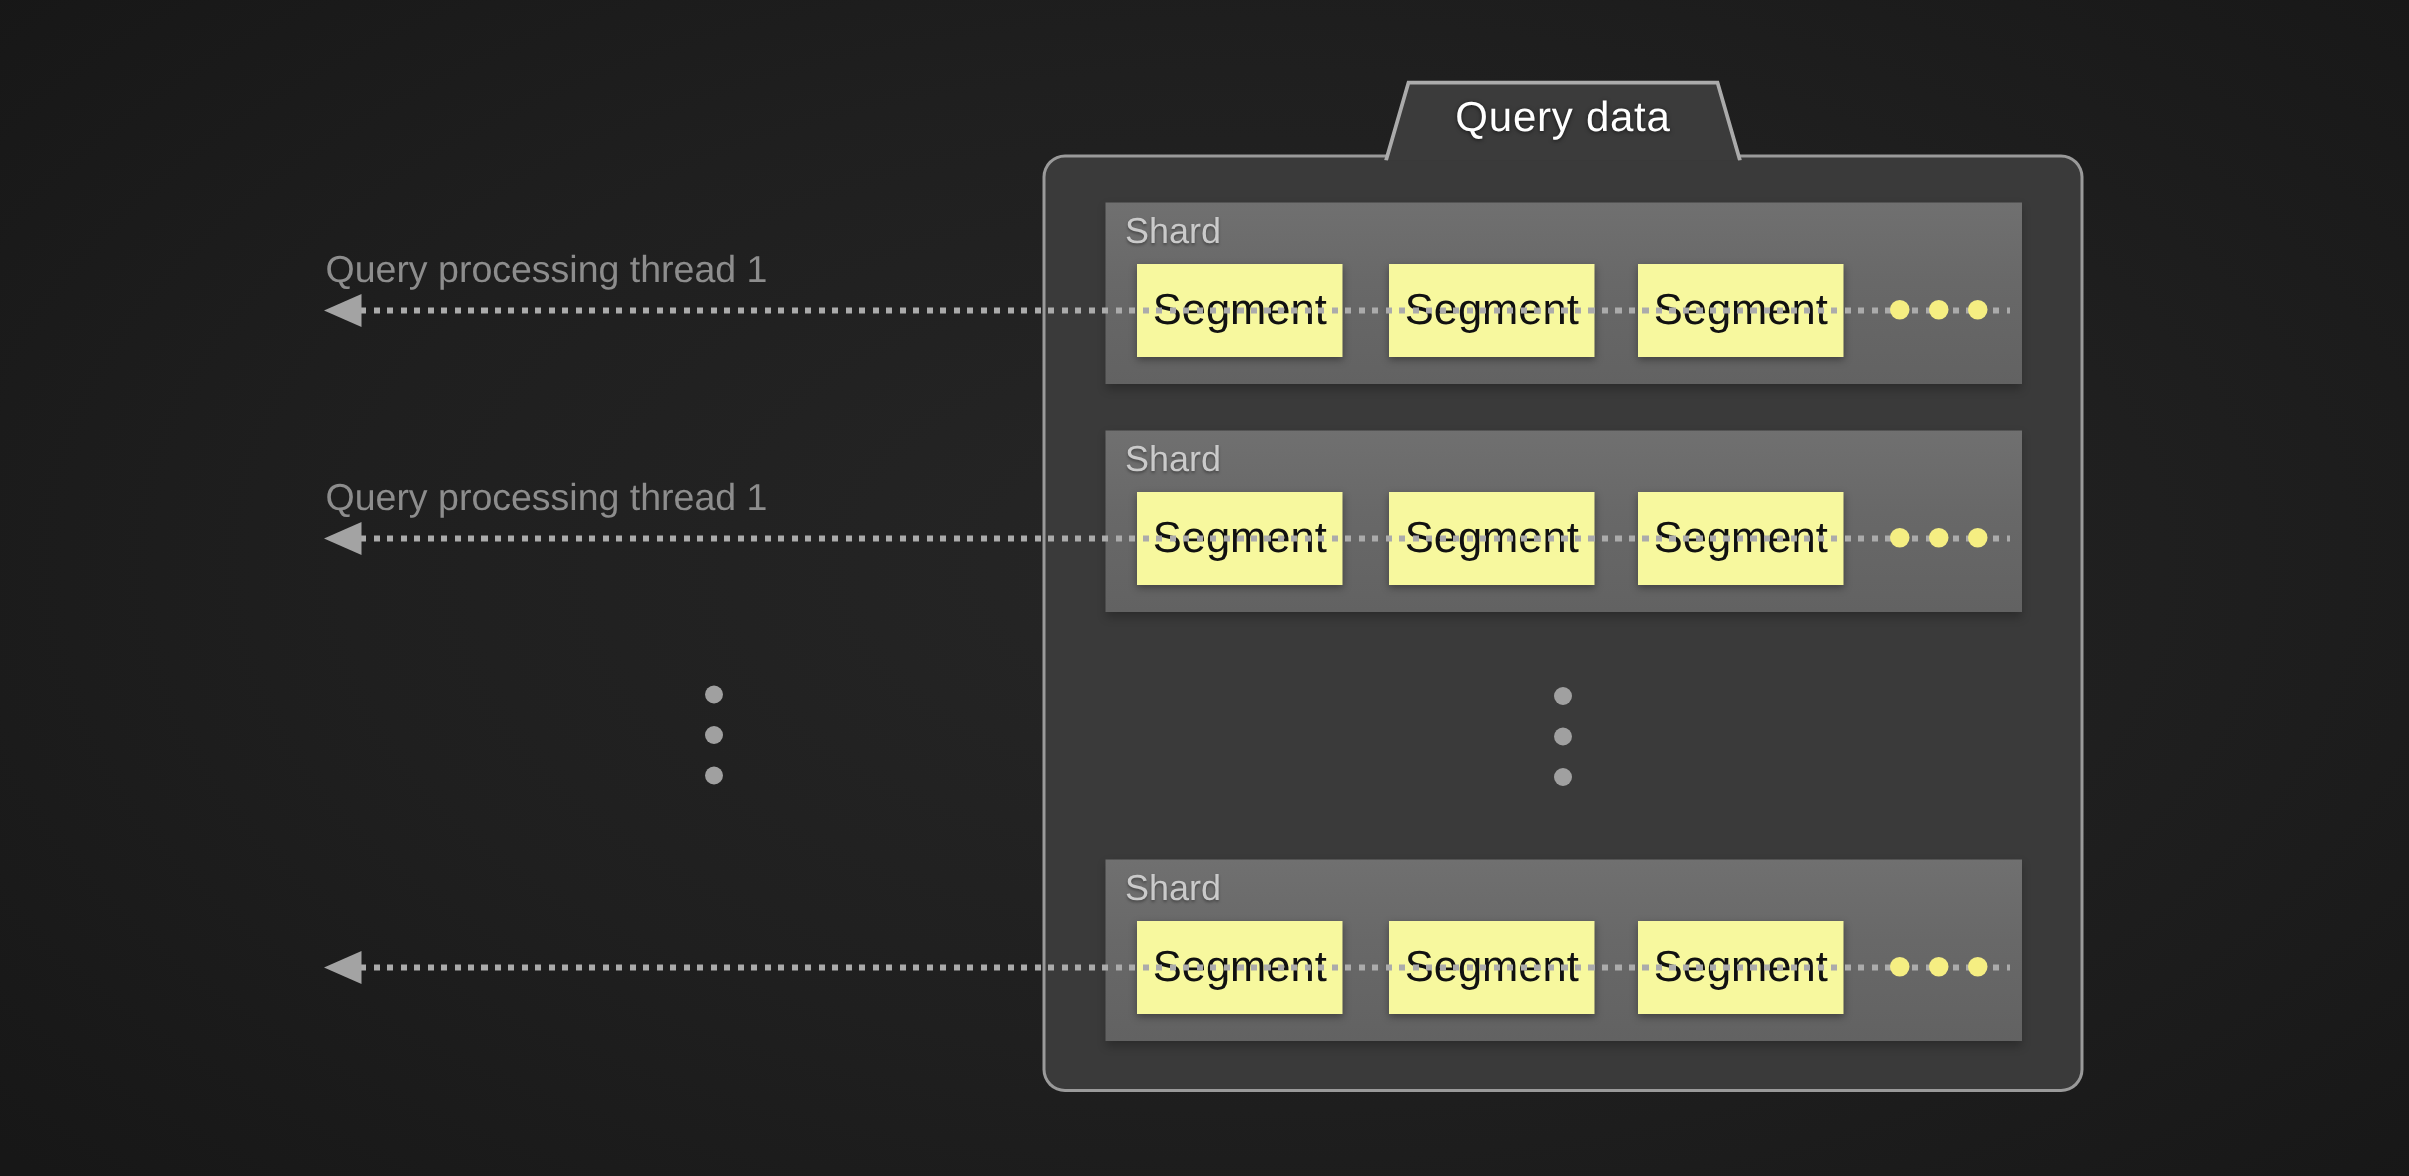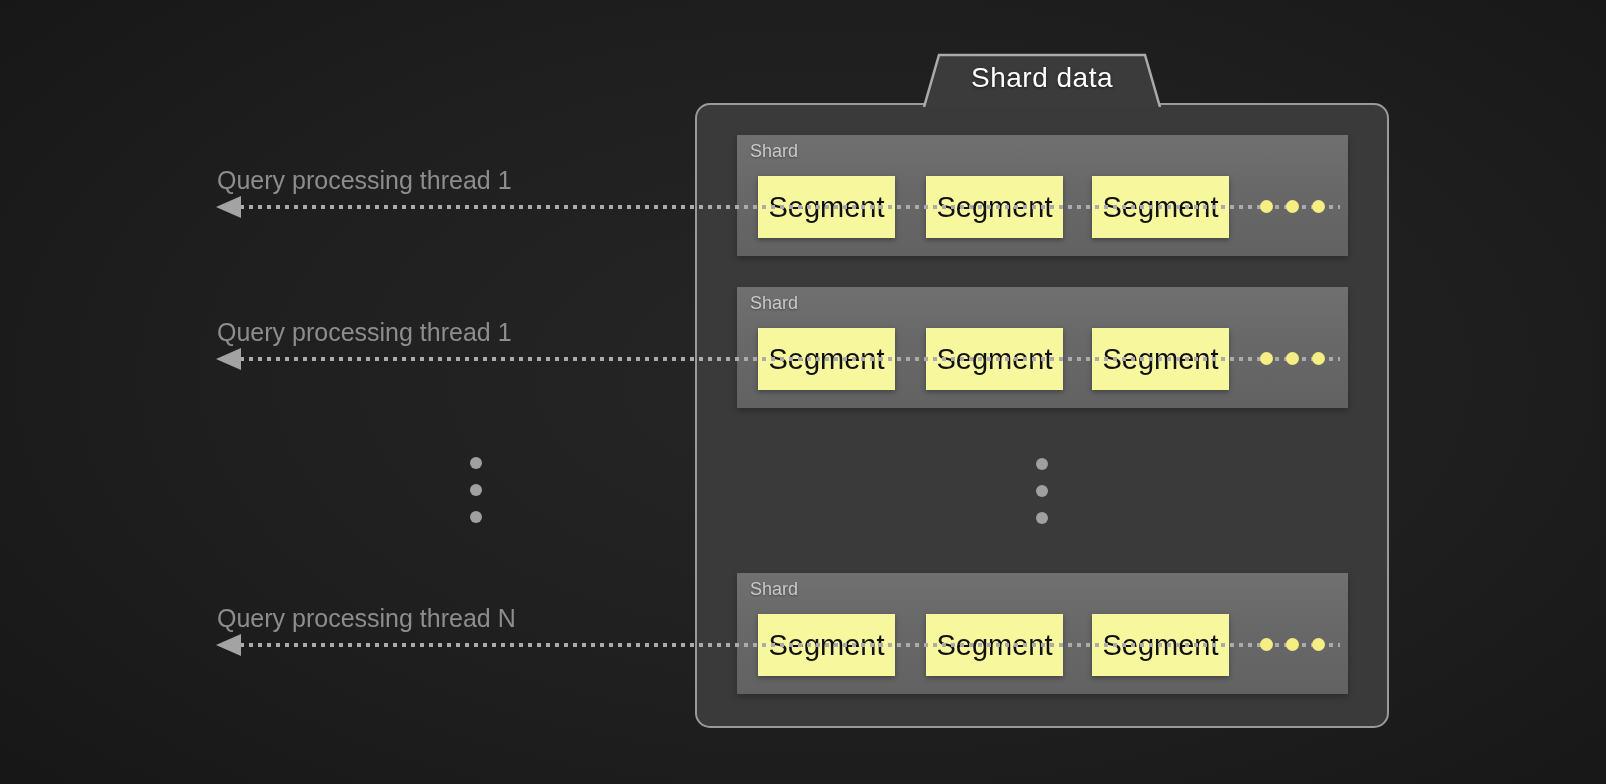--- a/index.html
+++ b/index.html
@@ -28,21 +28,21 @@
   }
 
   
   .shard{
     position:absolute;left:737px;width:611px;height:121px;z-index:2;
     background:linear-gradient(180deg,#707070 0%,#686868 45%,#626262 100%);
     box-shadow:0 3px 6px rgba(0,0,0,.25);
   }
   .shard-1{top:135px;} .shard-2{top:287px;} .shard-3{top:573px;}
   .shard-label{
-    position:absolute;left:13px;top:6px;font-size:18px;
+    position:absolute;left:13px;top:6px;font-size:24px;
     color:var(--shard-label,#cacaca);text-shadow:0 1px 2px rgba(0,0,0,.35);
   }
   .segment{
     position:absolute;top:41px;width:137px;height:62px;z-index:4;
     background:var(--segment-fill,#f7f89e);
     color:var(--segment-text,#111);
     font-size:29px;line-height:62px;text-align:center;
     box-shadow:0 2px 5px rgba(0,0,0,.35);
   }
   .seg-1{left:21px;} .seg-2{left:189px;} .seg-3{left:355px;}
@@ -82,25 +82,24 @@
 </head>
 <body>
 
 <div class="canvas">
 
   <div class="container-box"></div>
 
   <svg class="tab-shape" viewBox="0 0 244 54" preserveAspectRatio="none">
     <path d="M4,54 L19,2 L225,2 L240,54" fill="#3b3b3b" stroke="#ababab" stroke-width="2.5"></path>
   </svg>
-  <div class="tab-label">Shard data</div>
+  <div class="tab-label">Query data</div>
 
   <div class="thread-label tl-1">Query processing thread 1</div>
   <div class="thread-label tl-2">Query processing thread 1</div>
-  <div class="thread-label tl-3">Query processing thread N</div>
 
   <div class="dotline dl-1"></div>
   <div class="dotline dl-2"></div>
   <div class="dotline dl-3"></div>
 
   <div class="arrowhead ah-1"></div>
   <div class="arrowhead ah-2"></div>
   <div class="arrowhead ah-3"></div>
 
   <div class="shard shard-1">

